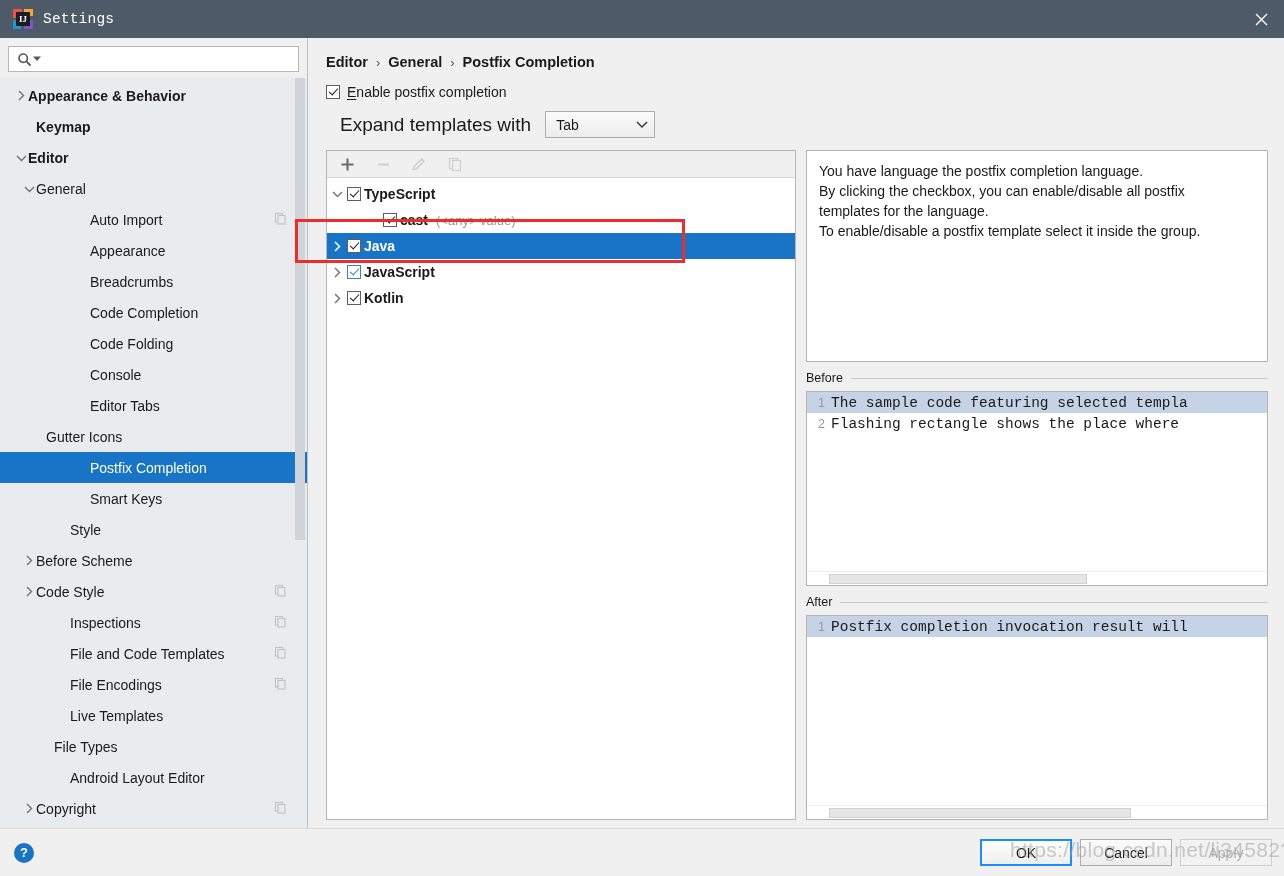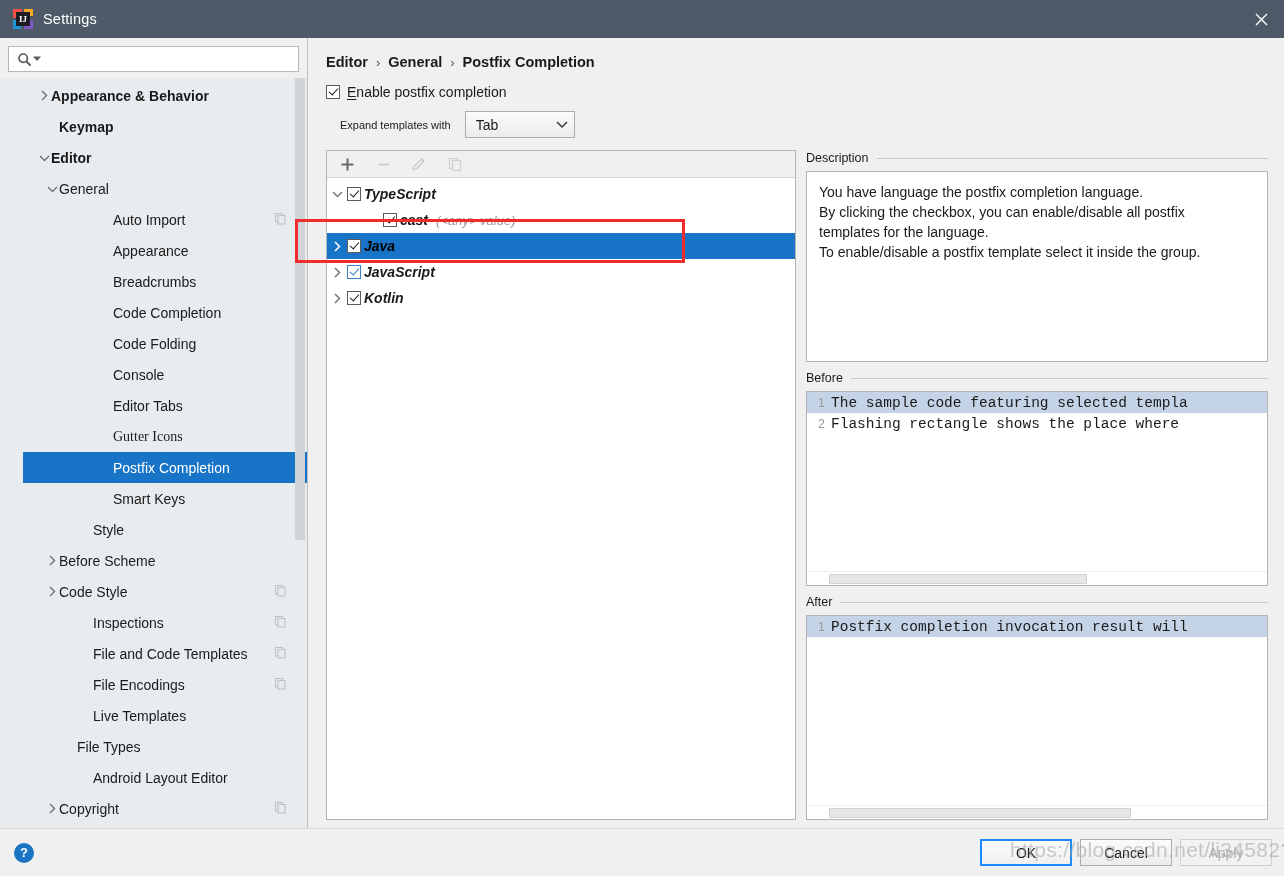--- a/index.html
+++ b/index.html
@@ -34,21 +34,21 @@
   .title-logo .lg-tl { position:absolute; left:0; top:0; width:9px; height:9px; background:#f0524a; }
   .title-logo .lg-tr { position:absolute; right:0; top:0; width:9px; height:7px; background:#f9a825; }
   .title-logo .lg-bl { position:absolute; left:0; bottom:0; width:8px; height:9px; background:#2196d4; }
   .title-logo .lg-br { position:absolute; right:0; bottom:0; width:9px; height:9px; background:#7e57c2; }
   .title-logo .lg-core {
     position:absolute; left:3px; top:3px; width:14px; height:14px;
     background:#1c1c24; color:#fff; font-size:9px; font-weight:bold;
     display:flex; align-items:center; justify-content:center;
     font-family:"Liberation Serif", serif;
   }
-  .title-text { font-size: 14.5px; letter-spacing: .2px; }
+  .title-text { font-size: 14.5px; letter-spacing: .2px; font-family: Liberation Mono, monospace; }
   .titlebar-close {
     position: absolute; right: 0; top: 0;
     width: 46px; height: 38px;
     display: flex; align-items: center; justify-content: center;
     cursor: pointer;
   }
   .titlebar-close svg { display:block; }
 
   
   .body-area {
@@ -92,21 +92,20 @@
   }
   .tree-list { padding-top: 2px; }
   .s-item {
     height: 31px;
     display: flex; align-items: center;
     font-size: 14px; color: #1a1a1a;
     cursor: pointer;
     position: relative;
     padding-right: 22px;
     white-space: nowrap;
-    margin-left: 23px;
   }
   .s-item.selected { background: #1874c6; color: #ffffff; }
   .s-item .s-arrow {
     width: 14px; flex: 0 0 14px;
     display: flex; align-items: center; justify-content: center;
     color: #707070;
   }
   .s-item.selected .s-arrow { color: #ffffff; }
   .s-item .s-label { flex: 1 1 auto; }
   .s-item.bold .s-label { font-weight: bold; }
@@ -166,21 +165,21 @@
     transform: rotate(42deg);
   }
   .wincheck.blue { border-color:#3b7fc4; }
   .wincheck.blue.checked::after { border-color:#2b7cd3; }
   .u-first { text-decoration: underline; text-decoration-thickness: 1px; text-underline-offset: 2px; }
 
   .expand-row {
     display: flex; align-items: center;
     gap: 14px; margin-left: 14px; margin-bottom: 12px;
   }
-  .expand-label { font-size: 11px; color:#1a1a1a; }
+  .expand-label { font-size: 19px; color:#1a1a1a; }
   .combo {
     width: 110px; height: 27px;
     background: linear-gradient(#fbfbfb, #ececec);
     border: 1px solid #adadad;
     display: flex; align-items: center;
     padding: 0 6px 0 10px;
     font-size: 14px; color:#1a1a1a;
     cursor: pointer;
     justify-content: space-between;
   }
@@ -193,21 +192,20 @@
     padding-bottom: 8px;
   }
 
   
   .tpl-pane {
     flex: 0 0 470px;
     display: flex; flex-direction: column;
     border: 1px solid #b4b4b4;
     background: #ffffff;
     min-height: 0;
-    font-style: italic;
   }
   .tpl-toolbar {
     height: 27px; flex: 0 0 27px;
     background: #f0f0f0;
     border-bottom: 1px solid #d4d4d4;
     display: flex; align-items: center;
     padding-left: 10px; gap: 16px;
   }
   .tb-btn {
     width: 20px; height: 20px;
@@ -221,21 +219,21 @@
     padding-top: 3px;
     position: relative;
   }
   .t-row {
     height: 26px;
     display: flex; align-items: center;
     font-size: 14px; color: #1a1a1a;
     white-space: nowrap;
     cursor: pointer;
   }
-  .t-row.selected { background: #1874c6; color: #000000; }
+  .t-row.selected { background: #1874c6; color: #ffffff; }
   .t-arrow {
     width: 20px; flex:0 0 20px;
     display: flex; align-items: center; justify-content: center;
     color: #777;
   }
   .t-row.selected .t-arrow { color:#fff; }
   .t-label { font-weight: bold; margin-left: 3px; }
   .t-row.child .t-label { font-weight: bold; }
   .t-desc { margin-left: 8px; font-weight: normal; color:#9a9a9a; font-size: 13px; }
   .t-indent { width: 26px; flex: 0 0 26px; }
@@ -451,21 +449,21 @@
               <span class="s-label">Code Folding</span>
             </div>
             <div class="s-item" style="padding-left: 76px;">
               <span class="s-arrow"></span>
               <span class="s-label">Console</span>
             </div>
             <div class="s-item" style="padding-left: 76px;">
               <span class="s-arrow"></span>
               <span class="s-label">Editor Tabs</span>
             </div>
-            <div class="s-item" style="padding-left: 76px; font-family: Liberation Serif, serif;">
+            <div class="s-item" style="padding-left: 32px;">
               <span class="s-arrow"></span>
               <span class="s-label">Gutter Icons</span>
             </div>
             <div class="s-item selected" style="padding-left: 76px;">
               <span class="s-arrow"></span>
               <span class="s-label">Postfix Completion</span>
             </div>
             <div class="s-item" style="padding-left: 76px;">
               <span class="s-arrow"></span>
               <span class="s-label">Smart Keys</span>
@@ -644,24 +642,20 @@
                 </span>
                 <span class="wincheck checked"></span>
                 <span class="t-label">Kotlin</span>
               </div>
             </div>
         </div>
 
         <div class="right-pane">
 
           <div class="group" style="flex:0 0 212px;">
-            <div class="group-title">
-              <span>Description</span>
-              <span class="rule"></span>
-            </div>
             <div class="boxed">
               <div class="desc-body" id="desc-body">
                   <div>You have language the postfix completion language.</div>
                   <div>By clicking the checkbox, you can enable/disable all postfix</div>
                   <div>templates for the language.</div>
                   <div>To enable/disable a postfix template select it inside the group.</div>
                 </div>
             </div>
           </div>
 

